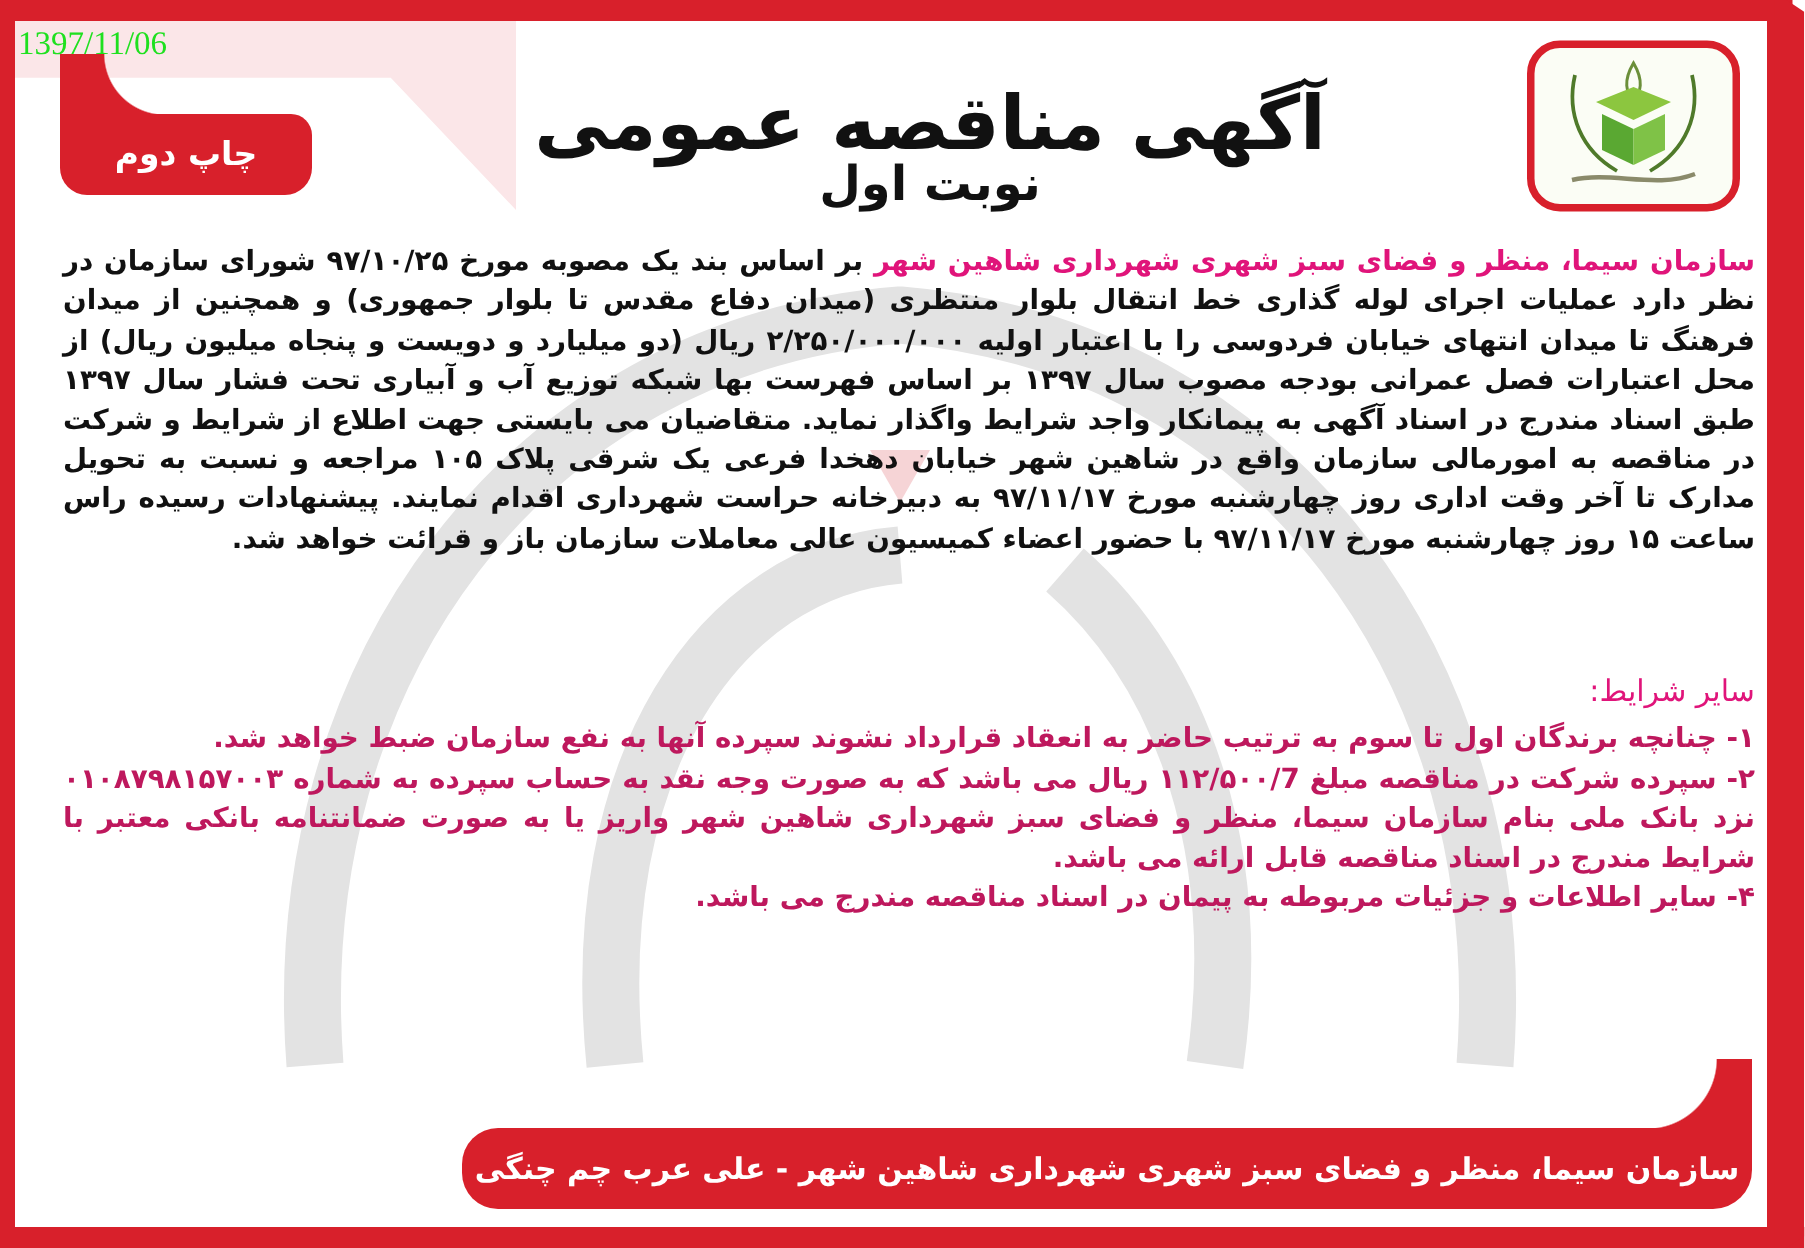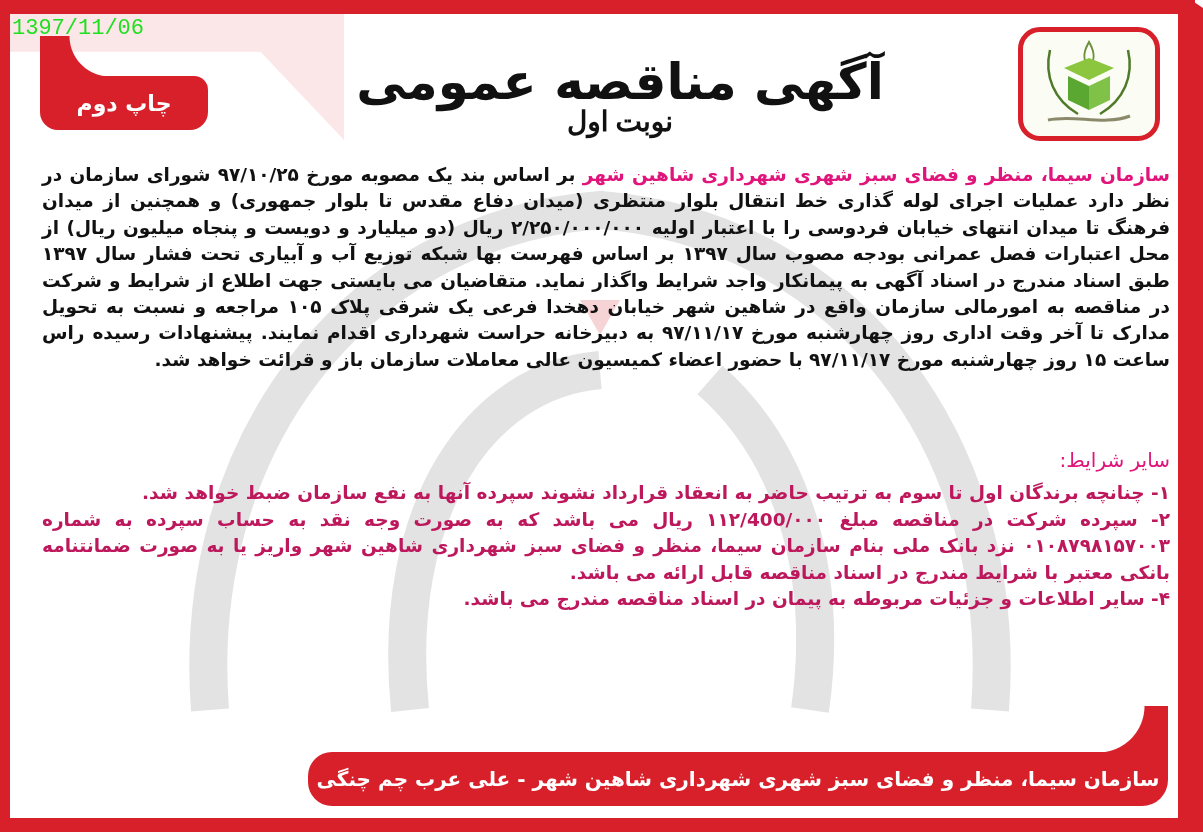--- a/index.html
+++ b/index.html
@@ -9,37 +9,37 @@
   .frame-top { position: absolute; left: 0; top: 0; width: 1195px; height: 14px; background: #d8202b; }
   .frame-left { position: absolute; left: 0; top: 0; width: 10px; height: 832px; background: #d8202b; }
   .frame-bottom { position: absolute; left: 0; top: 818px; width: 1203px; height: 14px; background: #d8202b; }
   .frame-right { position: absolute; left: 1183px; top: 0; width: 20px; height: 832px; background: #d8202b;
                  clip-path: polygon(0 0, 40% 0, 100% 8px, 100% calc(100% - 8px), 40% 100%, 0 100%); }
   .frame-right-inner { position: absolute; left: 1178px; top: 14px; width: 6px; height: 804px; background: #d8202b; }
 
   .pink-corner { position: absolute; left: 10px; top: 14px; width: 334px; height: 126px; background: #fbe6e8;
                  clip-path: polygon(0 0, 100% 0, 100% 100%, 75% 30%, 0 30%); }
 
-  .date-stamp { position: absolute; left: 12px; top: 16px; font-family: Liberation Mono, monospace;
+  .date-stamp { position: absolute; left: 12px; top: 16px; font-family: Liberation Serif, serif;
                 font-size: 22px; color: #1fe01f; letter-spacing: 0; line-height: 26px; }
 
   .print-tab { position: absolute; left: 40px; top: 76px; width: 168px; height: 54px; background: #d8202b;
                border-radius: 0 14px 18px 18px; display: flex; align-items: center; justify-content: center;
                color: #ffffff; font-weight: bold; font-size: 22px; direction: rtl; }
   .print-tab::before { content: ""; position: absolute; left: 0; top: -40px; width: 70px; height: 42px;
                background: radial-gradient(circle at 100% 0, transparent 40px, #d8202b 41px); }
 
   .logo { position: absolute; left: 1018px; top: 27px; width: 142px; height: 114px; border: 5px solid #d8202b;
           border-radius: 22px; background: #fbfdf5; display: flex; align-items: center; justify-content: center; }
   .logo svg { width: 110px; height: 96px; }
 
   .title { position: absolute; left: 300px; top: 28px; width: 640px; text-align: center; direction: rtl;
            font-weight: bold; font-size: 50px; line-height: 60px; color: #111; margin-top: 24px; }
   .subtitle { position: absolute; left: 300px; top: 98px; width: 640px; text-align: center; direction: rtl;
-              font-weight: bold; font-size: 28px; line-height: 48px; color: #111; font-family: Liberation Serif, serif; }
+              font-weight: bold; font-size: 32px; line-height: 48px; color: #111; }
 
   .watermark { position: absolute; left: 150px; top: 150px; width: 900px; height: 600px; pointer-events: none; }
 
   .body-text { position: absolute; left: 42px; top: 162px; width: 1128px; direction: rtl; text-align: justify;
                text-align-last: right; font-weight: bold; font-size: 18.5px; line-height: 26.4px; color: #111; }
   .body-text .org { color: #e0147a; }
   .conditions-head { position: absolute; left: 42px; top: 446px; width: 1128px; direction: rtl; text-align: right;
                      font-weight: normal; font-size: 20px; line-height: 28px; color: #e0147a; }
   .conditions { position: absolute; left: 42px; top: 480px; width: 1128px; direction: rtl; }
   .cond { font-weight: bold; font-size: 18.5px; line-height: 26.6px; color: #be185d; text-align: justify; text-align-last: right; }
@@ -92,19 +92,19 @@
 </div>
 
 <div class="body-text">
   <span class="org">سازمان سیما، منظر و فضای سبز شهری شهرداری شاهین شهر</span><span> بر اساس بند یک مصوبه مورخ ۹۷/۱۰/۲۵ شورای سازمان در نظر دارد عملیات اجرای لوله گذاری خط انتقال بلوار منتظری (میدان دفاع مقدس تا بلوار جمهوری) و همچنین از میدان فرهنگ تا میدان انتهای خیابان فردوسی را با اعتبار اولیه ۲/۲۵۰/۰۰۰/۰۰۰ ریال (دو میلیارد و دویست و پنجاه میلیون ریال) از محل اعتبارات فصل عمرانی بودجه مصوب سال ۱۳۹۷ بر اساس فهرست بها شبکه توزیع آب و آبیاری تحت فشار سال ۱۳۹۷ طبق اسناد مندرج در اسناد آگهی به پیمانکار واجد شرایط واگذار نماید. متقاضیان می بایستی جهت اطلاع از شرایط و شرکت در مناقصه به امورمالی سازمان واقع در شاهین شهر خیابان دهخدا فرعی یک شرقی پلاک ۱۰۵ مراجعه و نسبت به تحویل مدارک تا آخر وقت اداری روز چهارشنبه مورخ ۹۷/۱۱/۱۷ به دبیرخانه حراست شهرداری اقدام نمایند. پیشنهادات رسیده راس ساعت ۱۵ روز چهارشنبه مورخ ۹۷/۱۱/۱۷ با حضور اعضاء کمیسیون عالی معاملات سازمان باز و قرائت خواهد شد.</span>
 </div>
 
 <div class="conditions-head">سایر شرایط:</div>
 
 <div class="conditions">
   <p class="cond">۱- چنانچه برندگان اول تا سوم به ترتیب حاضر به انعقاد قرارداد نشوند سپرده آنها به نفع سازمان ضبط خواهد شد.</p>
-  <p class="cond">۲- سپرده شرکت در مناقصه مبلغ ۱۱۲/400/۰۰۰ ریال می باشد که به صورت وجه نقد به حساب سپرده به شماره ۰۱۰۸۷۹۸۱۵۷۰۰۳ نزد بانک ملی بنام سازمان سیما، منظر و فضای سبز شهرداری شاهین شهر واریز یا به صورت ضمانتنامه بانکی معتبر با شرایط مندرج در اسناد مناقصه قابل ارائه می باشد.</p>
+  <p class="cond">۲- سپرده شرکت در مناقصه مبلغ ۱۱۲/۵۰۰/7 ریال می باشد که به صورت وجه نقد به حساب سپرده به شماره ۰۱۰۸۷۹۸۱۵۷۰۰۳ نزد بانک ملی بنام سازمان سیما، منظر و فضای سبز شهرداری شاهین شهر واریز یا به صورت ضمانتنامه بانکی معتبر با شرایط مندرج در اسناد مناقصه قابل ارائه می باشد.</p>
   <p class="cond">۴- سایر اطلاعات و جزئیات مربوطه به پیمان در اسناد مناقصه مندرج می باشد.</p>
 </div>
 
 <div class="footer-banner">
   <span>سازمان سیما، منظر و فضای سبز شهری شهرداری شاهین شهر - علی عرب چم چنگی</span>
 </div>
 
 </body></html>

